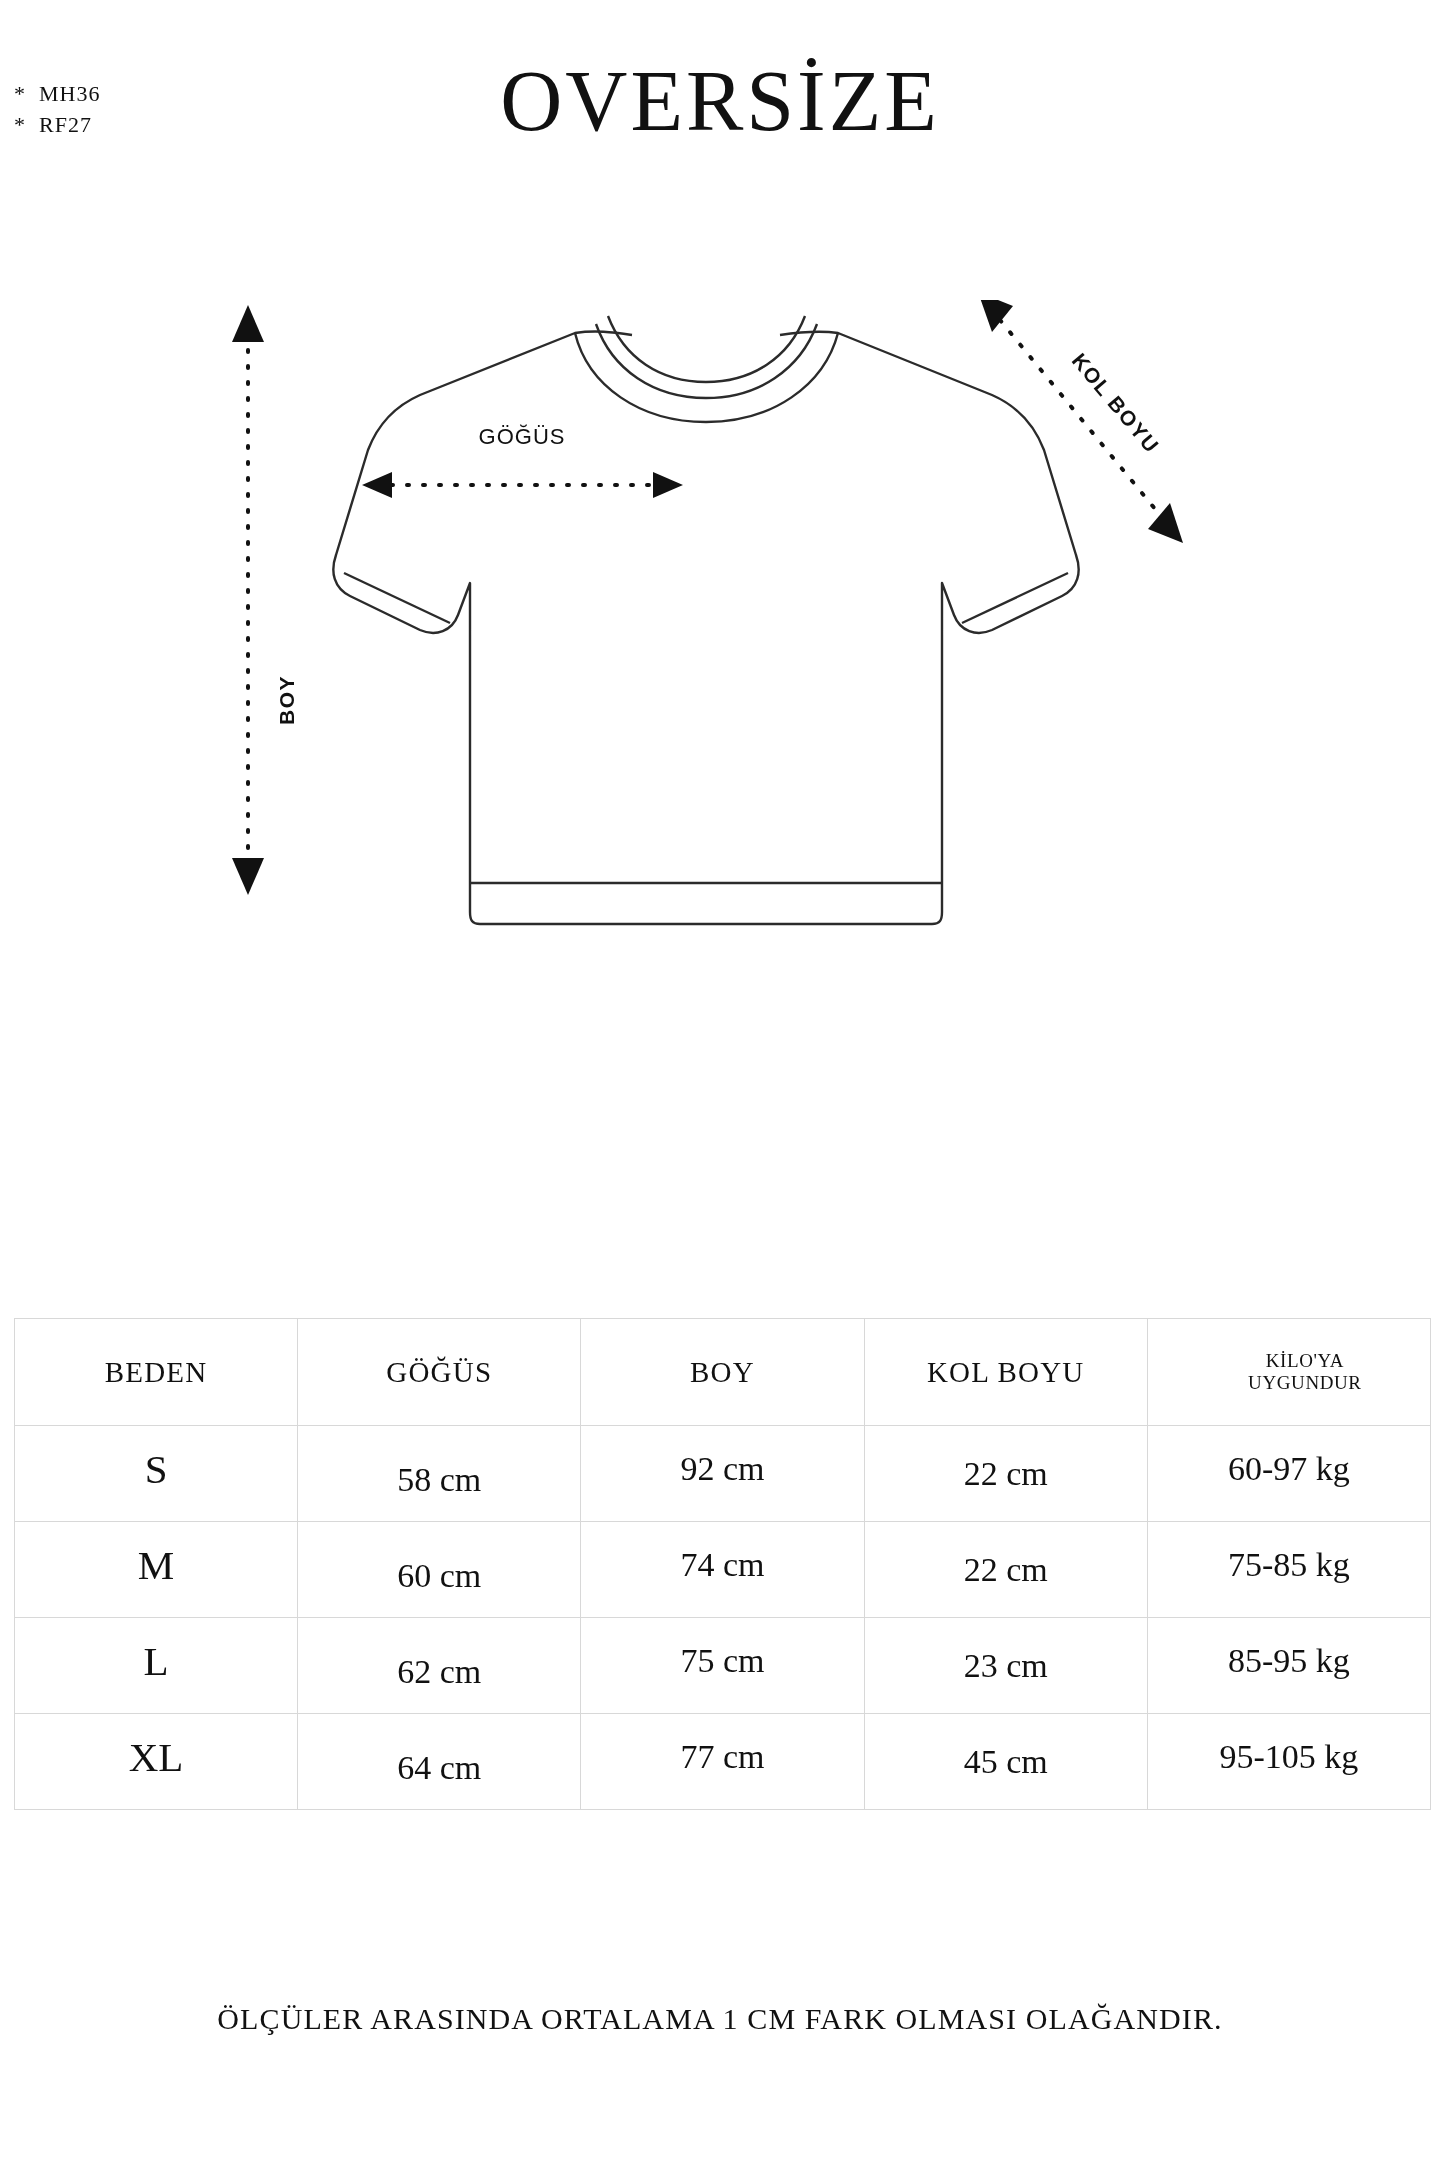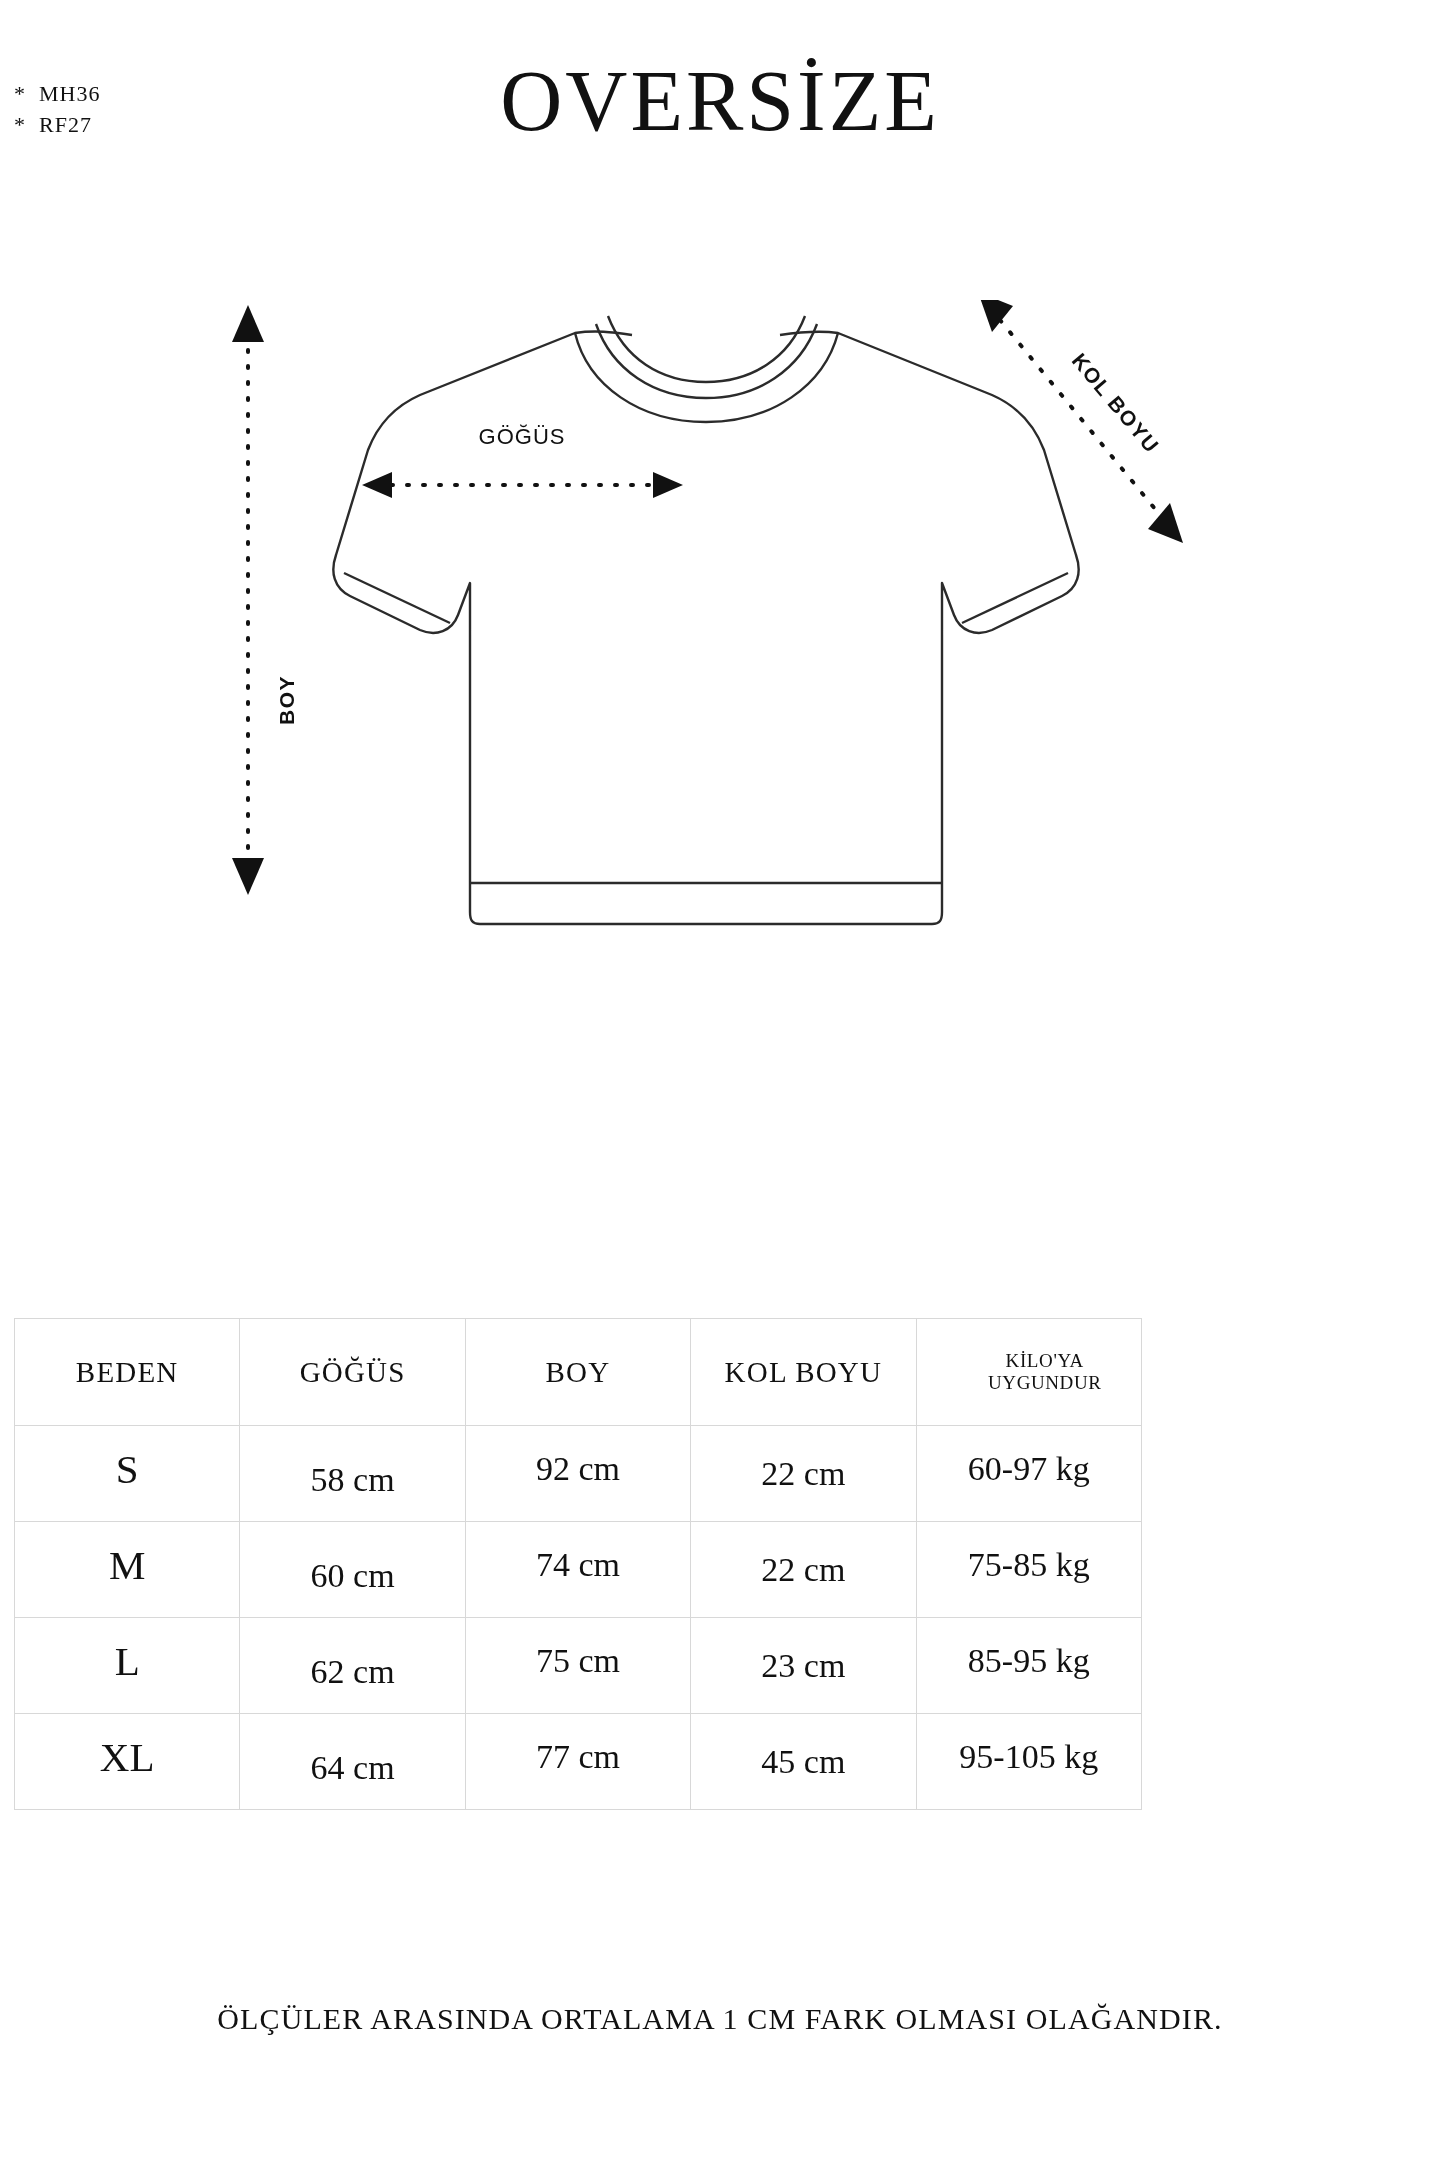--- a/index.html
+++ b/index.html
@@ -51,21 +51,21 @@
     width: 1440px;
     height: 980px;
   }
   .diagram svg { display: block; }
 
   
   .table-wrap {
     position: absolute;
     left: 14px;
     top: 1318px;
-    width: 1128px;
+    width: 1417px;
   }
   table.size-table {
     border-collapse: collapse;
     width: 100%;
     table-layout: fixed;
   }
   table.size-table td, table.size-table th {
     border: 1px solid #d8d8d8;
     text-align: center;
     font-family: "Liberation Serif", serif;

